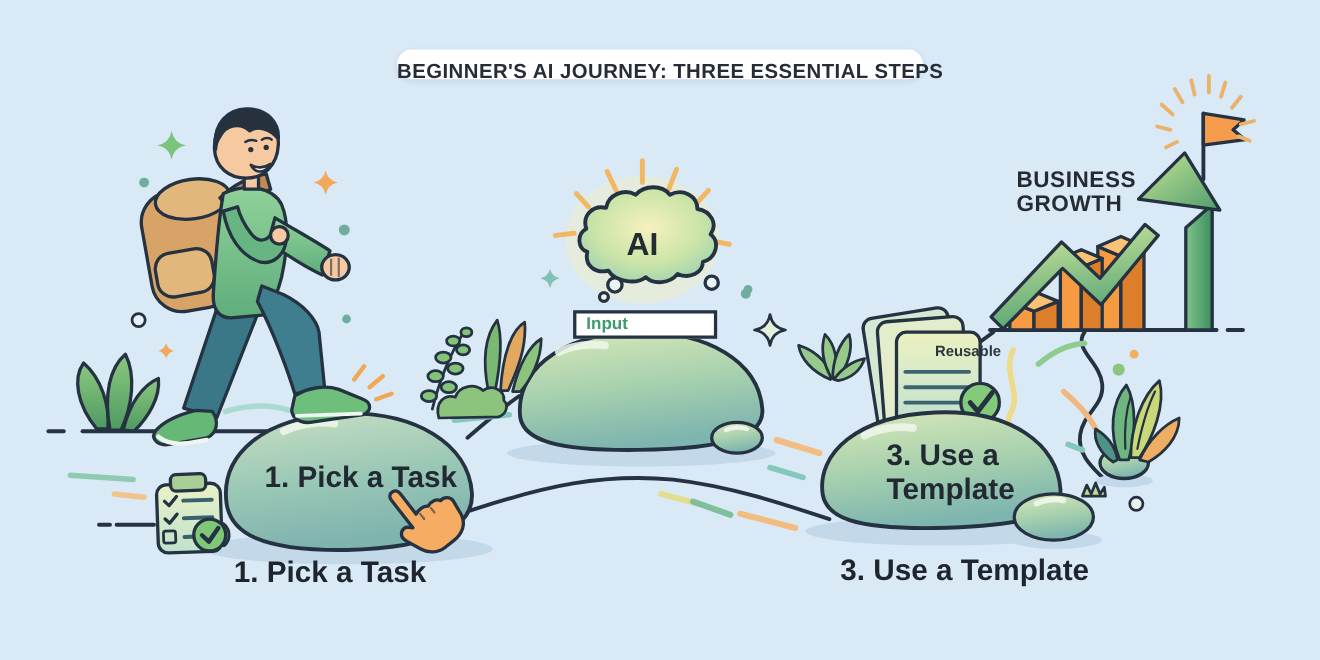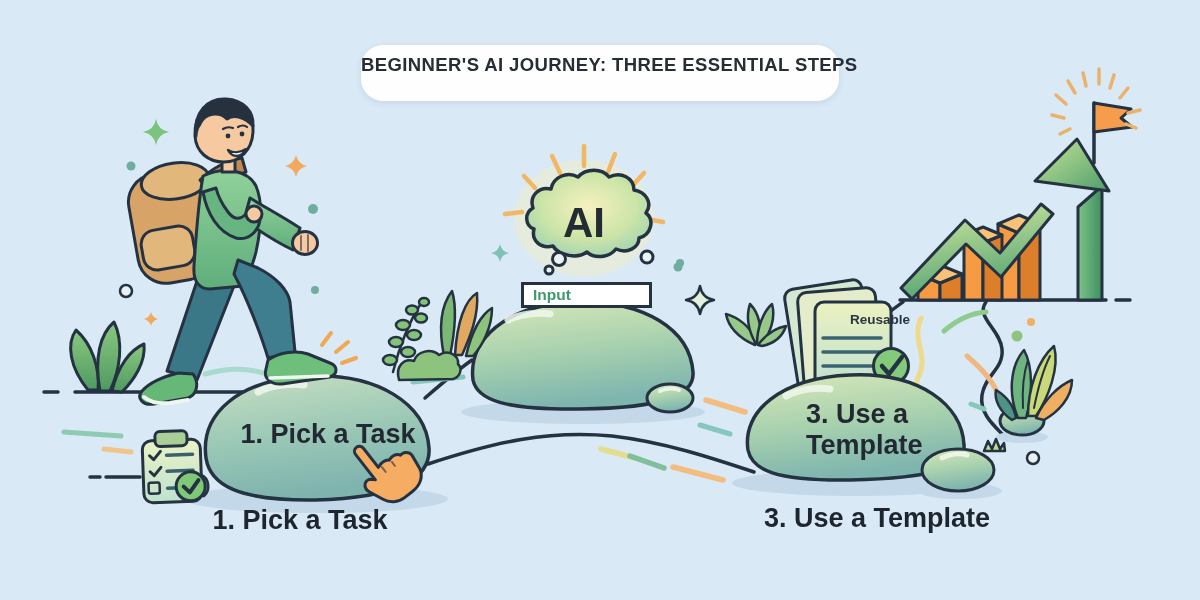--- a/index.html
+++ b/index.html
@@ -7,25 +7,25 @@
           font-family:"Liberation Sans",sans-serif;}
   .canvas svg{position:absolute;left:0;top:0;}
   
   .o{stroke:#243242;stroke-width:3;stroke-linecap:round;stroke-linejoin:round;}
   .o25{stroke:#243242;stroke-width:2.5;stroke-linecap:round;stroke-linejoin:round;}
   .o35{stroke:#243242;stroke-width:3.5;stroke-linecap:round;stroke-linejoin:round;}
   .nf{fill:none;}
   .deco{fill:none;stroke-linecap:round;}
   
   .ov{position:absolute;color:#232A33;}
-  .title-pill{left:361px;top:45px;width:478px;height:56px;background:#FEFEFE;border-radius:22px;
+  .title-pill{left:361px;top:45px;width:478px;height:27px;background:#FEFEFE;border-radius:22px;
       box-shadow:0 2px 6px rgba(40,60,90,.10);text-align:right;line-height:39px;
       font-size:18.5px;font-weight:800;letter-spacing:.4px;color:#272D36;white-space:nowrap;}
   .ai-label{left:552px;top:200px;width:64px;height:46px;line-height:46px;text-align:center;
-      font-size:42px;font-weight:800;color:#232B33;}
+      font-size:29px;font-weight:800;color:#232B33;}
   .input-box{left:521px;top:282px;width:131px;height:26px;background:#FFFFFF;border:3px solid #243242;
       border-radius:0;box-sizing:border-box;display:flex;align-items:center;padding-left:9px;
       font-size:15.5px;font-weight:700;color:#3F9A6E;}
   .stone-label{font-weight:700;color:#222933;}
   .lbl1{left:238px;top:419px;width:180px;text-align:center;font-size:27px;white-space:nowrap;}
   .lbl2{left:521px;top:328px;width:140px;font-size:27px;line-height:30px;}
   .lbl3{left:806px;top:399px;width:124px;font-size:27px;line-height:31px;}
   .growth-label{left:924px;top:153px;width:112px;font-size:20.5px;line-height:22px;font-weight:800;
       letter-spacing:.5px;color:#242B33;}
   .reusable-label{left:822px;top:312px;width:80px;font-size:13.5px;font-weight:700;color:#2B3540;padding-left:28px;}
@@ -354,17 +354,18 @@
 
 <div class="ov input-box">
   <span>Input</span>
 </div>
 
 <div class="ov stone-label lbl1">1. Pick a Task</div>
 <div class="ov stone-label lbl3">3. Use a Template</div>
 
 <div class="ov reusable-label">Reusable</div>
 
+<div class="ov growth-label">BUSINESS GROWTH</div>
 
 <div class="ov caption cap1">1. Pick a Task</div>
 <div class="ov caption cap3">3. Use a Template</div>
 
 </div>
 
 </body></html>

